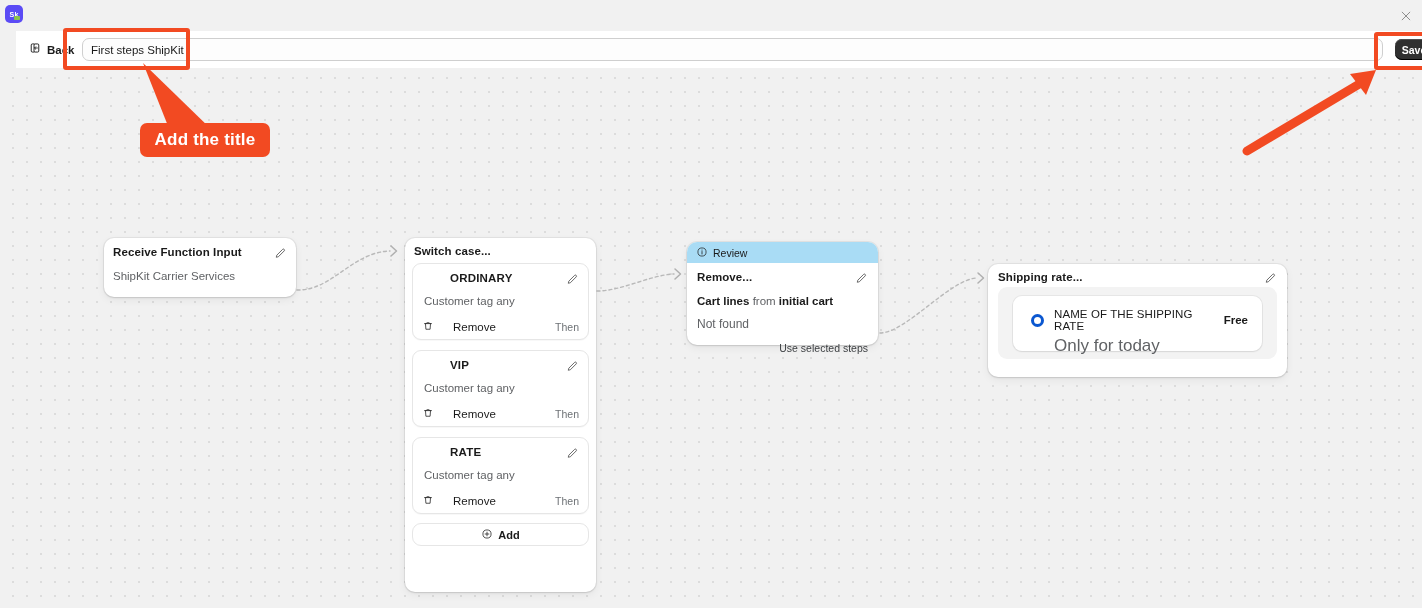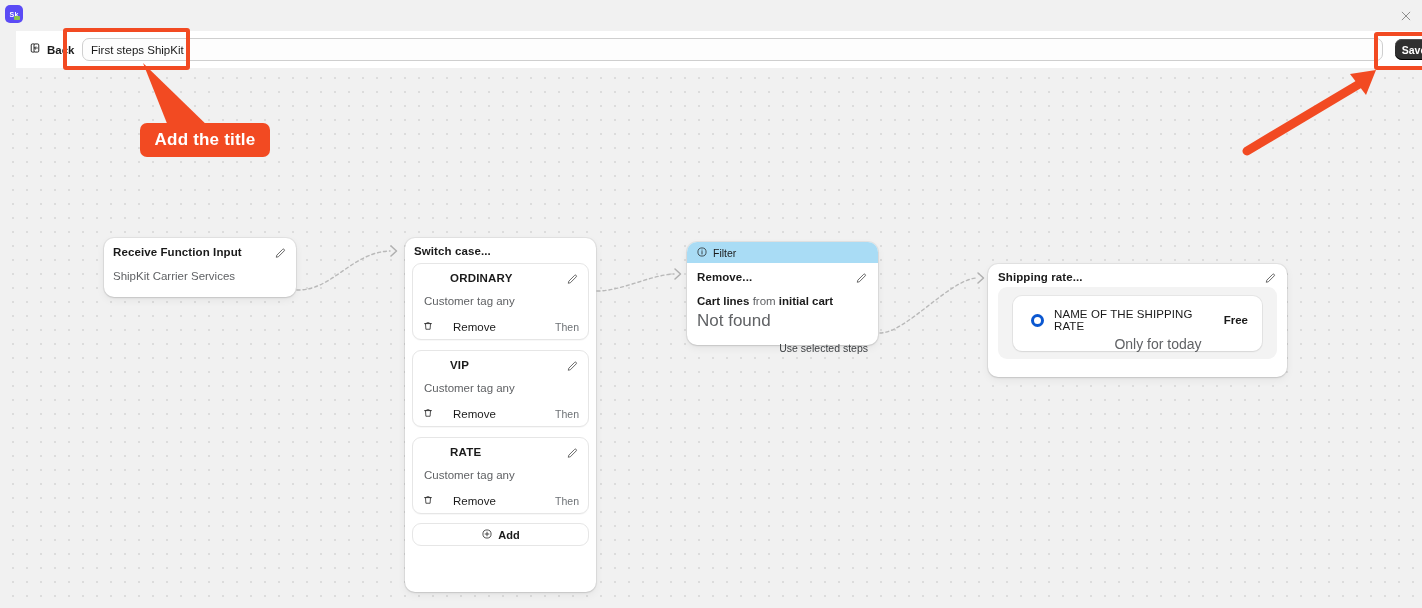--- a/index.html
+++ b/index.html
@@ -55,32 +55,32 @@
   .removebtn{display:flex;align-items:center;gap:19px;font-size:11.5px;color:#1a1a1a;cursor:pointer;}
   .thenlbl{font-size:10.5px;color:#6d7175;}
   .addbtn{box-sizing:border-box;border:1px solid #e6e6e6;border-radius:9px;background:#fff;height:23px;
     display:flex;align-items:center;justify-content:center;gap:5px;font-size:11px;font-weight:700;color:#1a1a1a;cursor:pointer;}
 
   
   .reviewhdr{height:21px;background:#a9dcf5;border-radius:10px 10px 0 0;display:flex;align-items:center;gap:5px;padding:0 9px;}
   .reviewhdr .txt{font-size:10.5px;color:#1a1a1a;}
   .filterline{font-size:11.5px;color:#606265;margin-top:6px;}
   .filterline b{color:#1a1a1a;font-weight:700;}
-  .filterstatus{font-size:17px;color:#606265;margin-top:4px;}
+  .filterstatus{font-size:12px;color:#606265;margin-top:10px;}
   .filterfoot{font-size:10.5px;color:#3c3f42;text-align:right;margin-top:11px;}
 
   
   .rateinner{position:absolute;left:10px;top:23px;width:279px;height:72px;background:#f3f3f3;border-radius:9px;}
   .ratecard{position:absolute;left:15px;top:9px;width:249px;height:55px;background:#fff;border-radius:9px;
     box-shadow:0 0 0 1px rgba(0,0,0,.05),0 1px 2px rgba(0,0,0,.07);}
   .raterow{display:flex;align-items:center;padding:12px 14px 0 18px;}
   .radio{width:13px;height:13px;border-radius:50%;border:3.5px solid #0b57d0;background:#fff;box-sizing:border-box;flex:none;cursor:pointer;}
   .ratename{font-size:11.5px;color:#1a1a1a;margin-left:10px;letter-spacing:.1px;}
   .rateprice{font-size:11.5px;font-weight:700;color:#1a1a1a;margin-left:auto;}
-  .ratedesc{font-size:14px;color:#606265;margin:4px 0 0 41px;text-align:center;}
+  .ratedesc{font-size:17px;color:#606265;margin:4px 0 0 41px;}
 
   
   .hl{position:absolute;border:4px solid #f24a22;border-radius:3px;box-sizing:border-box;}
   .callout{position:absolute;background:#f24a22;color:#fff;border-radius:7px;
     font-size:17px;font-weight:700;display:flex;align-items:center;justify-content:center;letter-spacing:.2px;}
   .anno{position:absolute;left:0;top:0;width:1422px;height:608px;pointer-events:none;}
 </style>
 </head>
 <body>
 
@@ -233,21 +233,21 @@
 
   <div class="node" style="left:687px;top:242px;width:191px;height:103px;">
     <div class="reviewhdr">
       <span>
         <svg viewBox="0 0 20 20" width="12" height="12">
             <circle cx="10" cy="10" r="6.8" fill="none" stroke="currentColor" stroke-width="1.2"></circle>
             <path d="M10 9.2v4.2" stroke="currentColor" stroke-width="1.3" stroke-linecap="round"></path>
             <circle cx="10" cy="6.7" r=".85" fill="currentColor"></circle>
           </svg>
       </span>
-      <span class="txt">Filter</span>
+      <span class="txt">Review</span>
     </div>
     <div class="nodepad" style="padding:8px 10px 7px 10px;">
       <div class="rowtop">
         <div class="ntitle">Remove...</div>
         <span class="pencil">
           <svg viewBox="0 0 20 20" width="13" height="13">
               <path d="M13.3 3.6a1.7 1.7 0 0 1 2.4 2.4l-9 9-3.2.8.8-3.2z" fill="none" stroke="currentColor" stroke-width="1.25" stroke-linejoin="round"></path>
             </svg>
         </span>
       </div>

